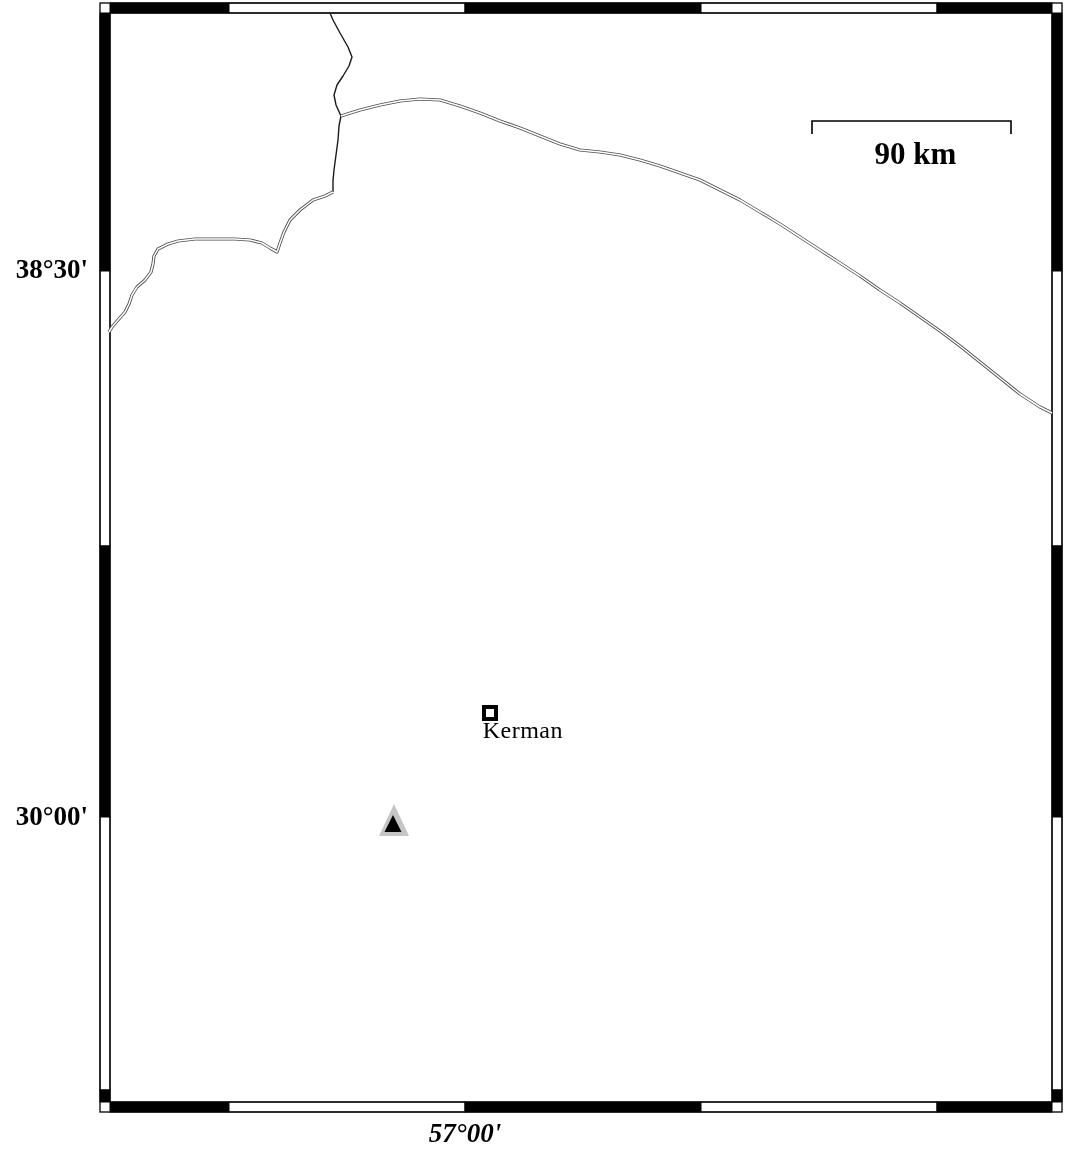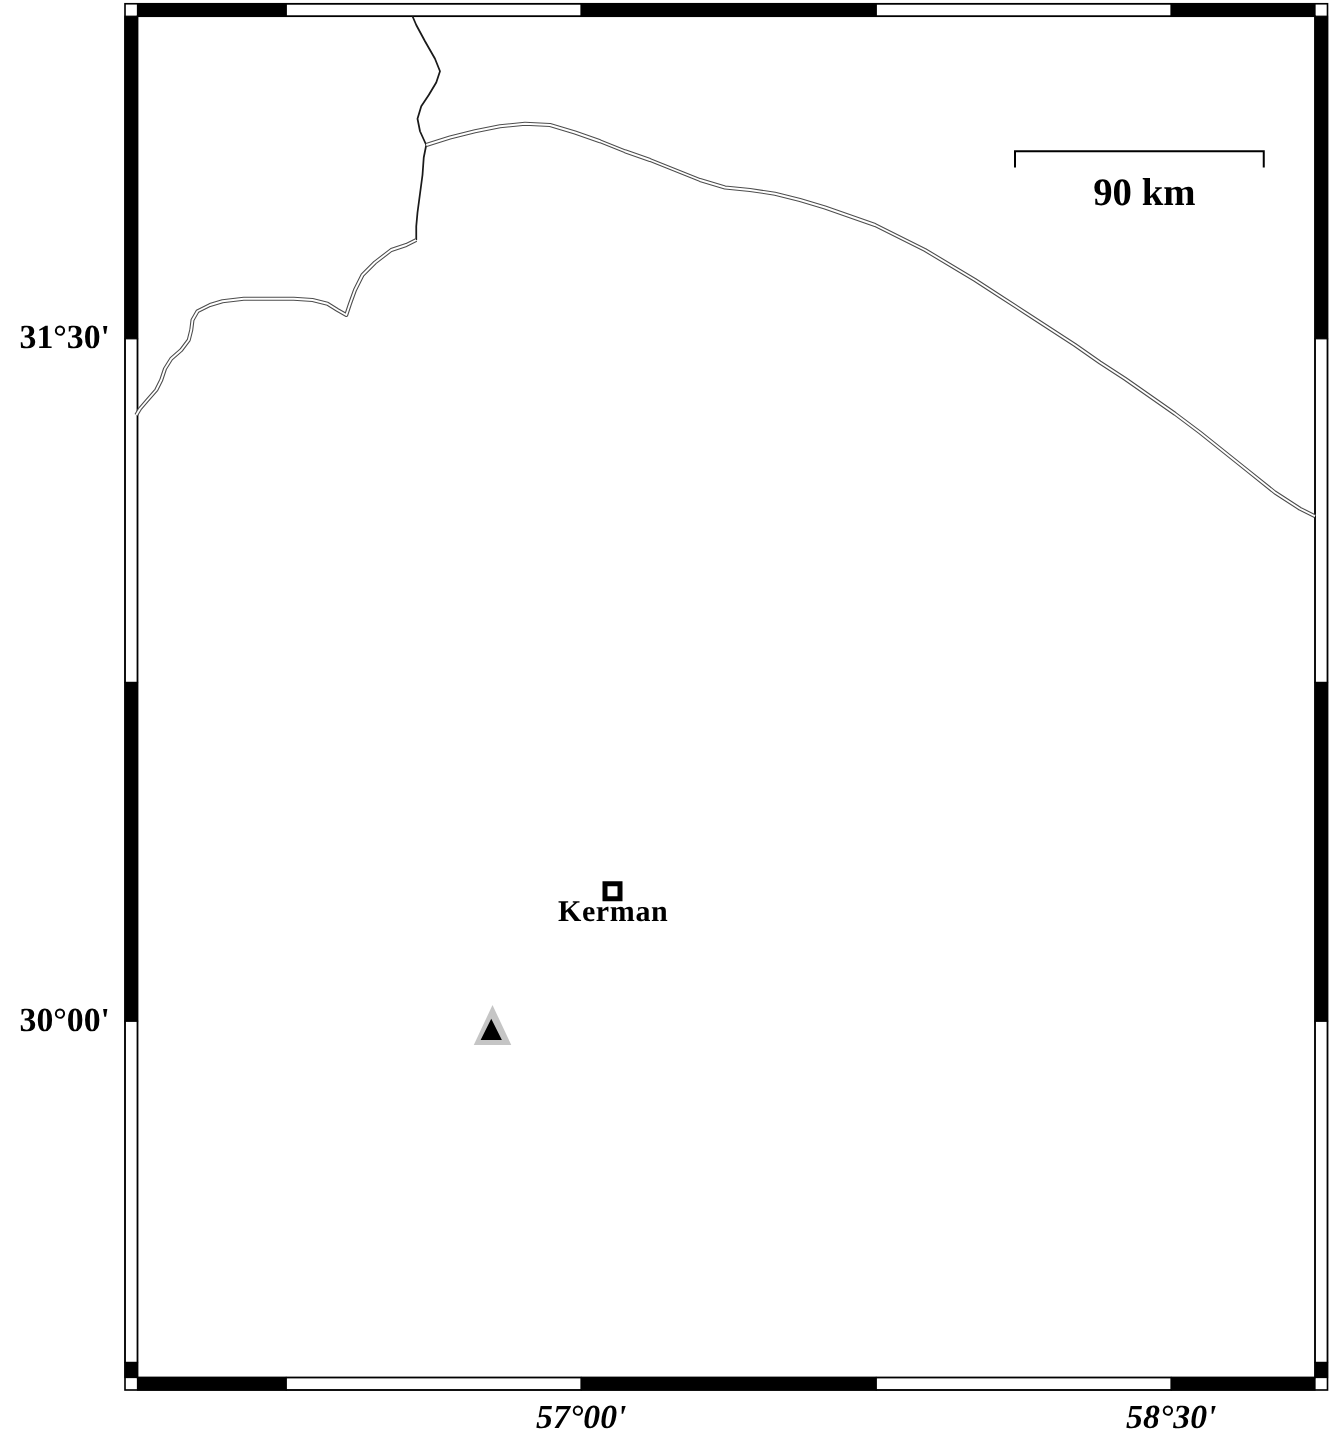--- a/index.html
+++ b/index.html
@@ -9,22 +9,22 @@
   .lat-label{position:absolute;left:0;width:88px;text-align:right;
              font-weight:bold;font-size:27px;color:#000;white-space:nowrap;}
   .lon-label{position:absolute;width:170px;text-align:center;top:1118px;
              font-weight:bold;font-size:27px;color:#000;white-space:nowrap;font-style:italic;}
   #lat-upper{top:254px;}
   #lat-lower{top:801px;}
   #lon-left{left:380px;}
   #lon-right{left:852px;}
   #scale-label{position:absolute;left:828px;top:136px;width:175px;text-align:center;
                font-weight:bold;font-size:31px;color:#000;}
-  #kerman-label{position:absolute;left:418px;top:717px;width:145px;text-align:center;
-                font-weight:bold;font-size:24px;letter-spacing:.5px;color:#000;}
+  #kerman-label{position:absolute;left:418px;top:717px;width:145px;text-align:right;
+                font-weight:normal;font-size:24px;letter-spacing:.5px;color:#000;}
 </style>
 </head>
 <body>
 
 <div id="canvas">
   <svg id="map-svg" width="1066" height="1153">
       <rect x="110" y="3" width="119" height="10" fill="#000000" stroke="#000000" stroke-width="1"></rect>
       <rect x="110" y="1102" width="119" height="10" fill="#000000" stroke="#000000" stroke-width="1"></rect>
       <rect x="229" y="3" width="236" height="10" fill="#ffffff" stroke="#000000" stroke-width="1"></rect>
       <rect x="229" y="1102" width="236" height="10" fill="#ffffff" stroke="#000000" stroke-width="1"></rect>
@@ -50,19 +50,18 @@
       <polyline points="341,116 360,110 380,105 400,101 420,99 440,100 460,106 480,113 500,121 520,128 540,136 560,144 580,150 600,152 620,155 640,160 660,166 680,173 700,180 720,190 740,200 760,212 780,224 800,237 820,250 840,263 860,276 880,290 900,303 920,317 940,331 960,346 980,362 1000,378 1020,394 1040,407 1052,413" fill="none" stroke="#4d4d4d" stroke-width="3.2" stroke-linejoin="round"></polyline>
       <polyline points="341,116 360,110 380,105 400,101 420,99 440,100 460,106 480,113 500,121 520,128 540,136 560,144 580,150 600,152 620,155 640,160 660,166 680,173 700,180 720,190 740,200 760,212 780,224 800,237 820,250 840,263 860,276 880,290 900,303 920,317 940,331 960,346 980,362 1000,378 1020,394 1040,407 1052,413" fill="none" stroke="#ffffff" stroke-width="1.5" stroke-linejoin="round"></polyline>
       <polyline points="333,192 325,196 313,200 300,210 290,220 284,232 280,243 277,252 270,248 262,243 250,240 235,239 215,239 195,239 178,241 168,244 158,249 154,256 153,264 151,272 145,280 137,287 132,295 129,304 125,312 118,320 112,327 109,332" fill="none" stroke="#4d4d4d" stroke-width="3.2" stroke-linejoin="round"></polyline>
       <polyline points="333,192 325,196 313,200 300,210 290,220 284,232 280,243 277,252 270,248 262,243 250,240 235,239 215,239 195,239 178,241 168,244 158,249 154,256 153,264 151,272 145,280 137,287 132,295 129,304 125,312 118,320 112,327 109,332" fill="none" stroke="#ffffff" stroke-width="1.5" stroke-linejoin="round"></polyline>
       <path d="M 812 134 L 812 121 L 1011 121 L 1011 134" fill="none" stroke="#000000" stroke-width="1.6"></path>
       <rect x="484" y="707" width="12" height="12" fill="#ffffff" stroke="#000000" stroke-width="4"></rect>
       <polygon points="394,804 379,836 409,836" fill="#c5c5c5"></polygon>
       <polygon points="393,815 384.5,832 401.5,832" fill="#000000"></polygon>
     </svg>
 
-  <div class="lat-label" id="lat-upper">31°30'</div>
+  <div class="lat-label" id="lat-upper">38°30'</div>
   <div class="lat-label" id="lat-lower">30°00'</div>
   <div class="lon-label" id="lon-left">57°00'</div>
-  <div class="lon-label" id="lon-right">58°30'</div>
   <div id="scale-label">90 km</div>
   <div id="kerman-label">Kerman</div>
 </div>
 
 </body></html>

